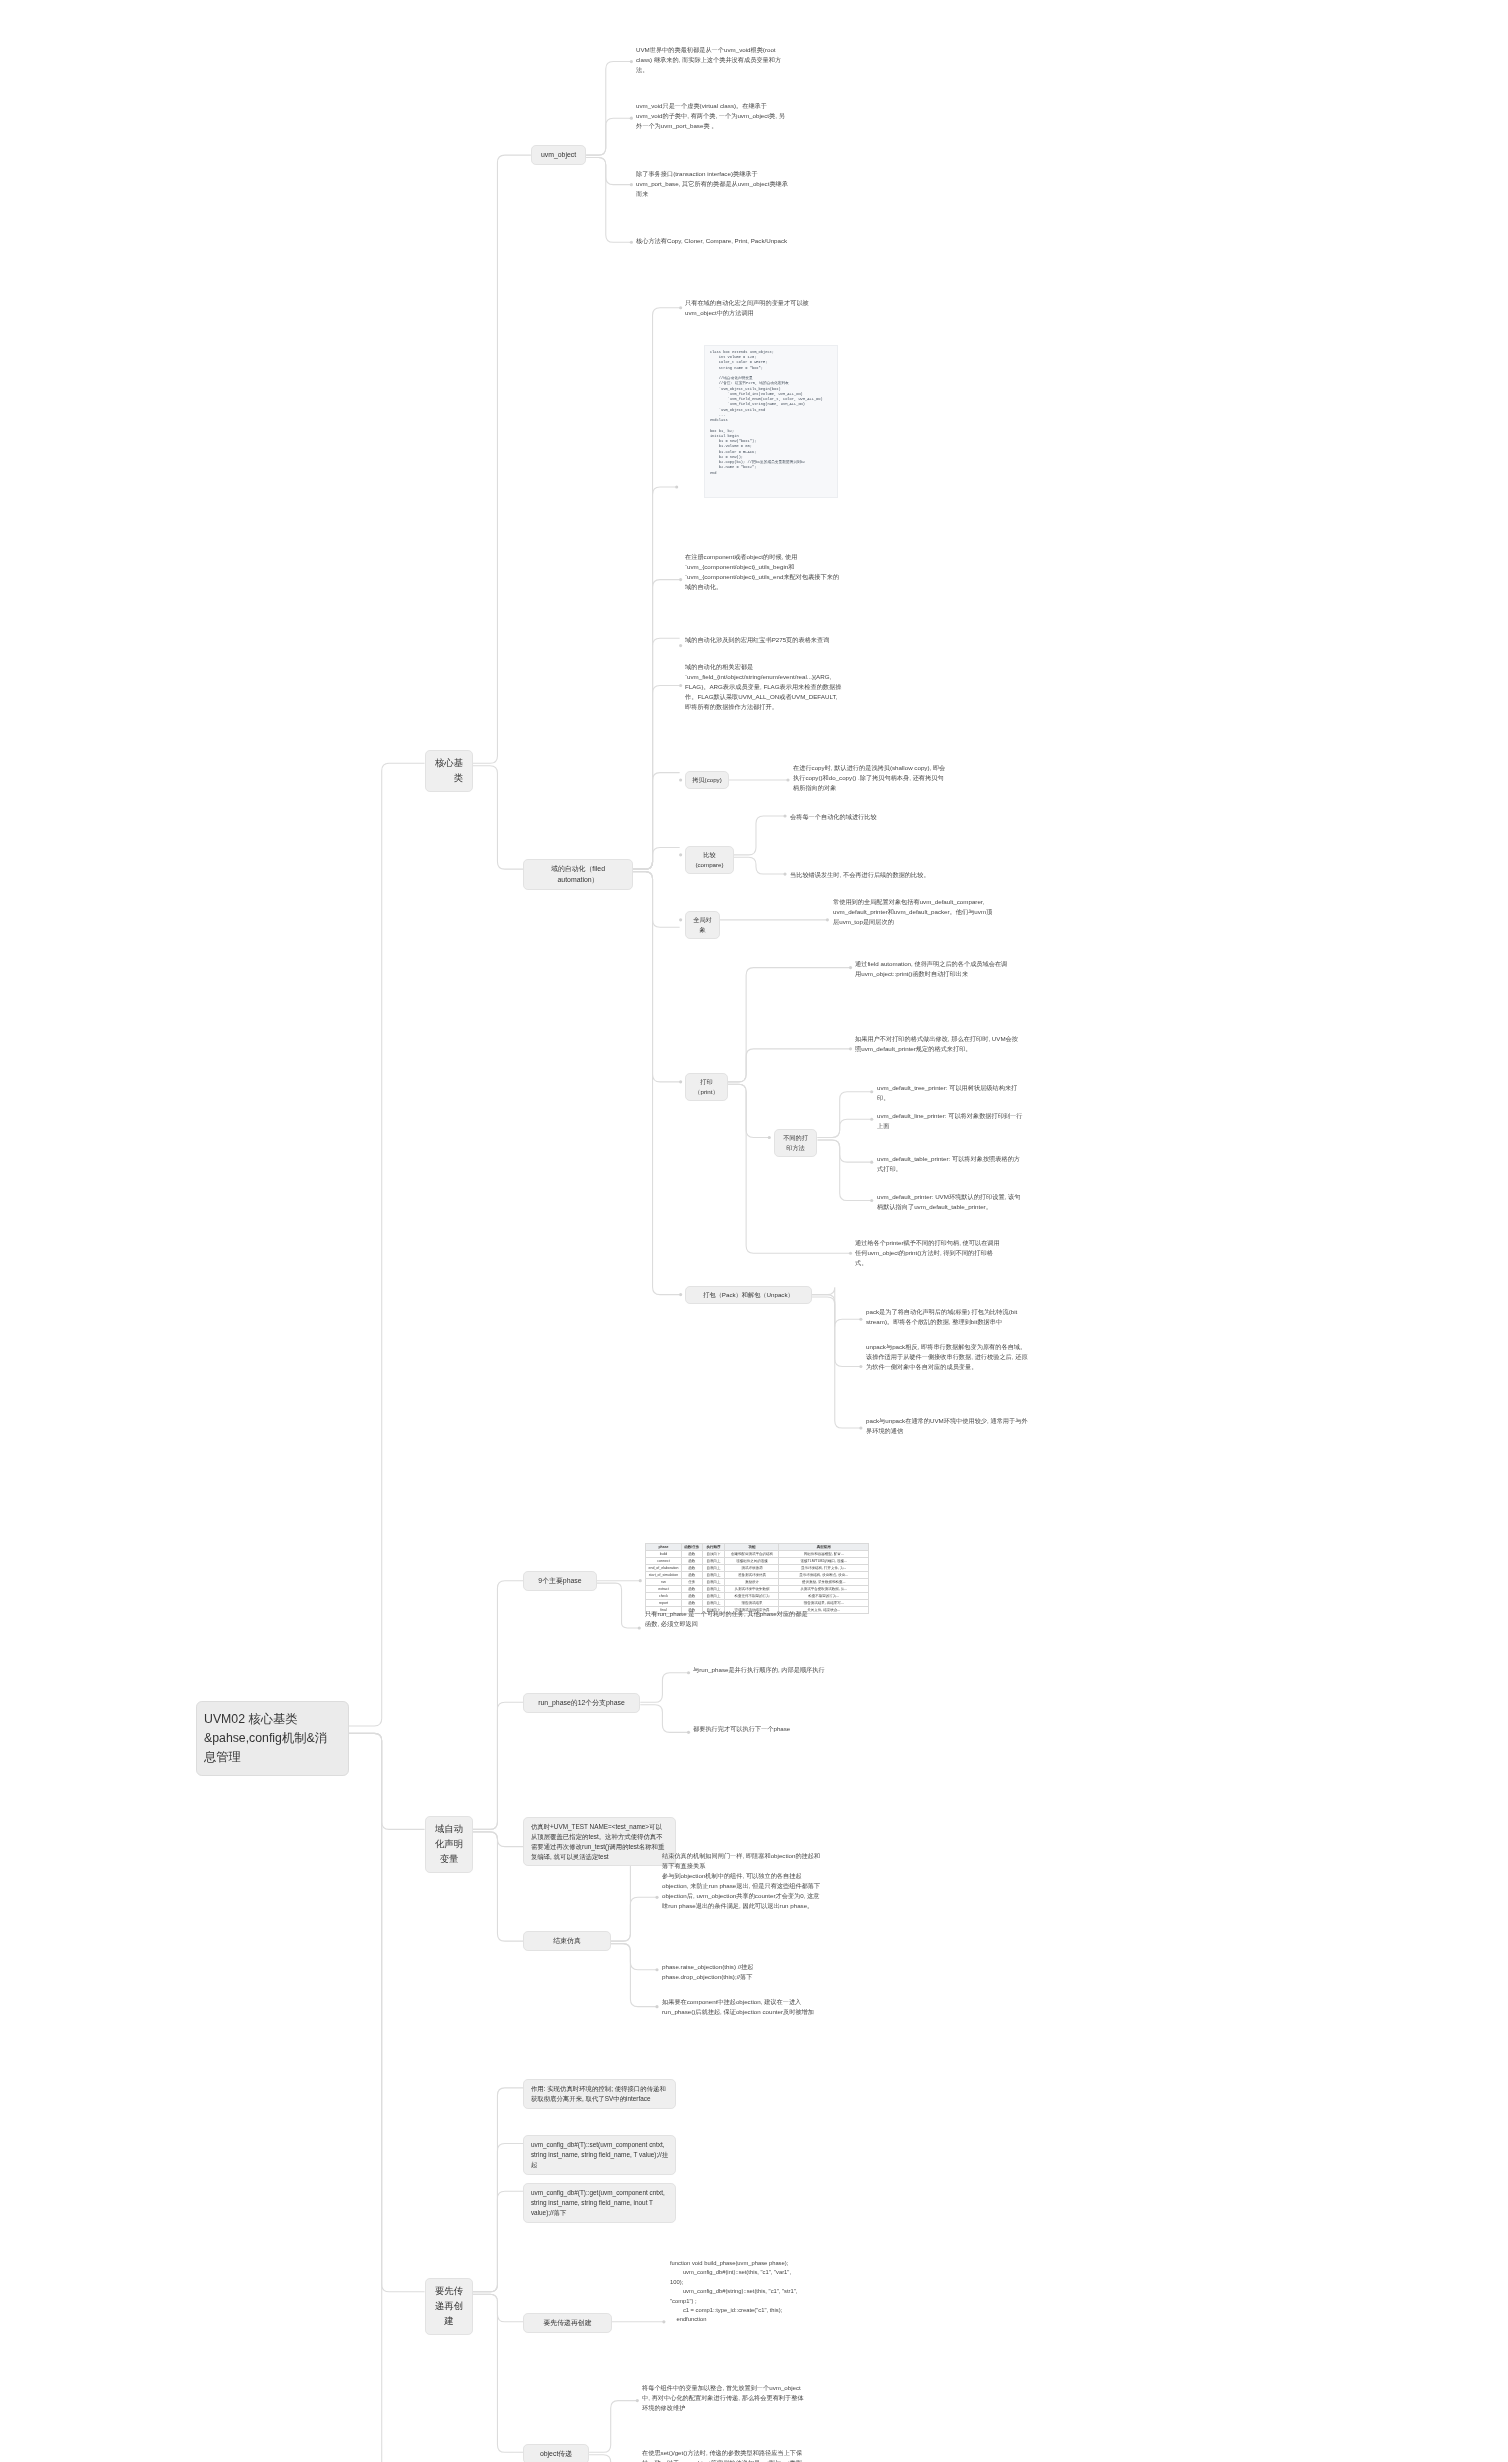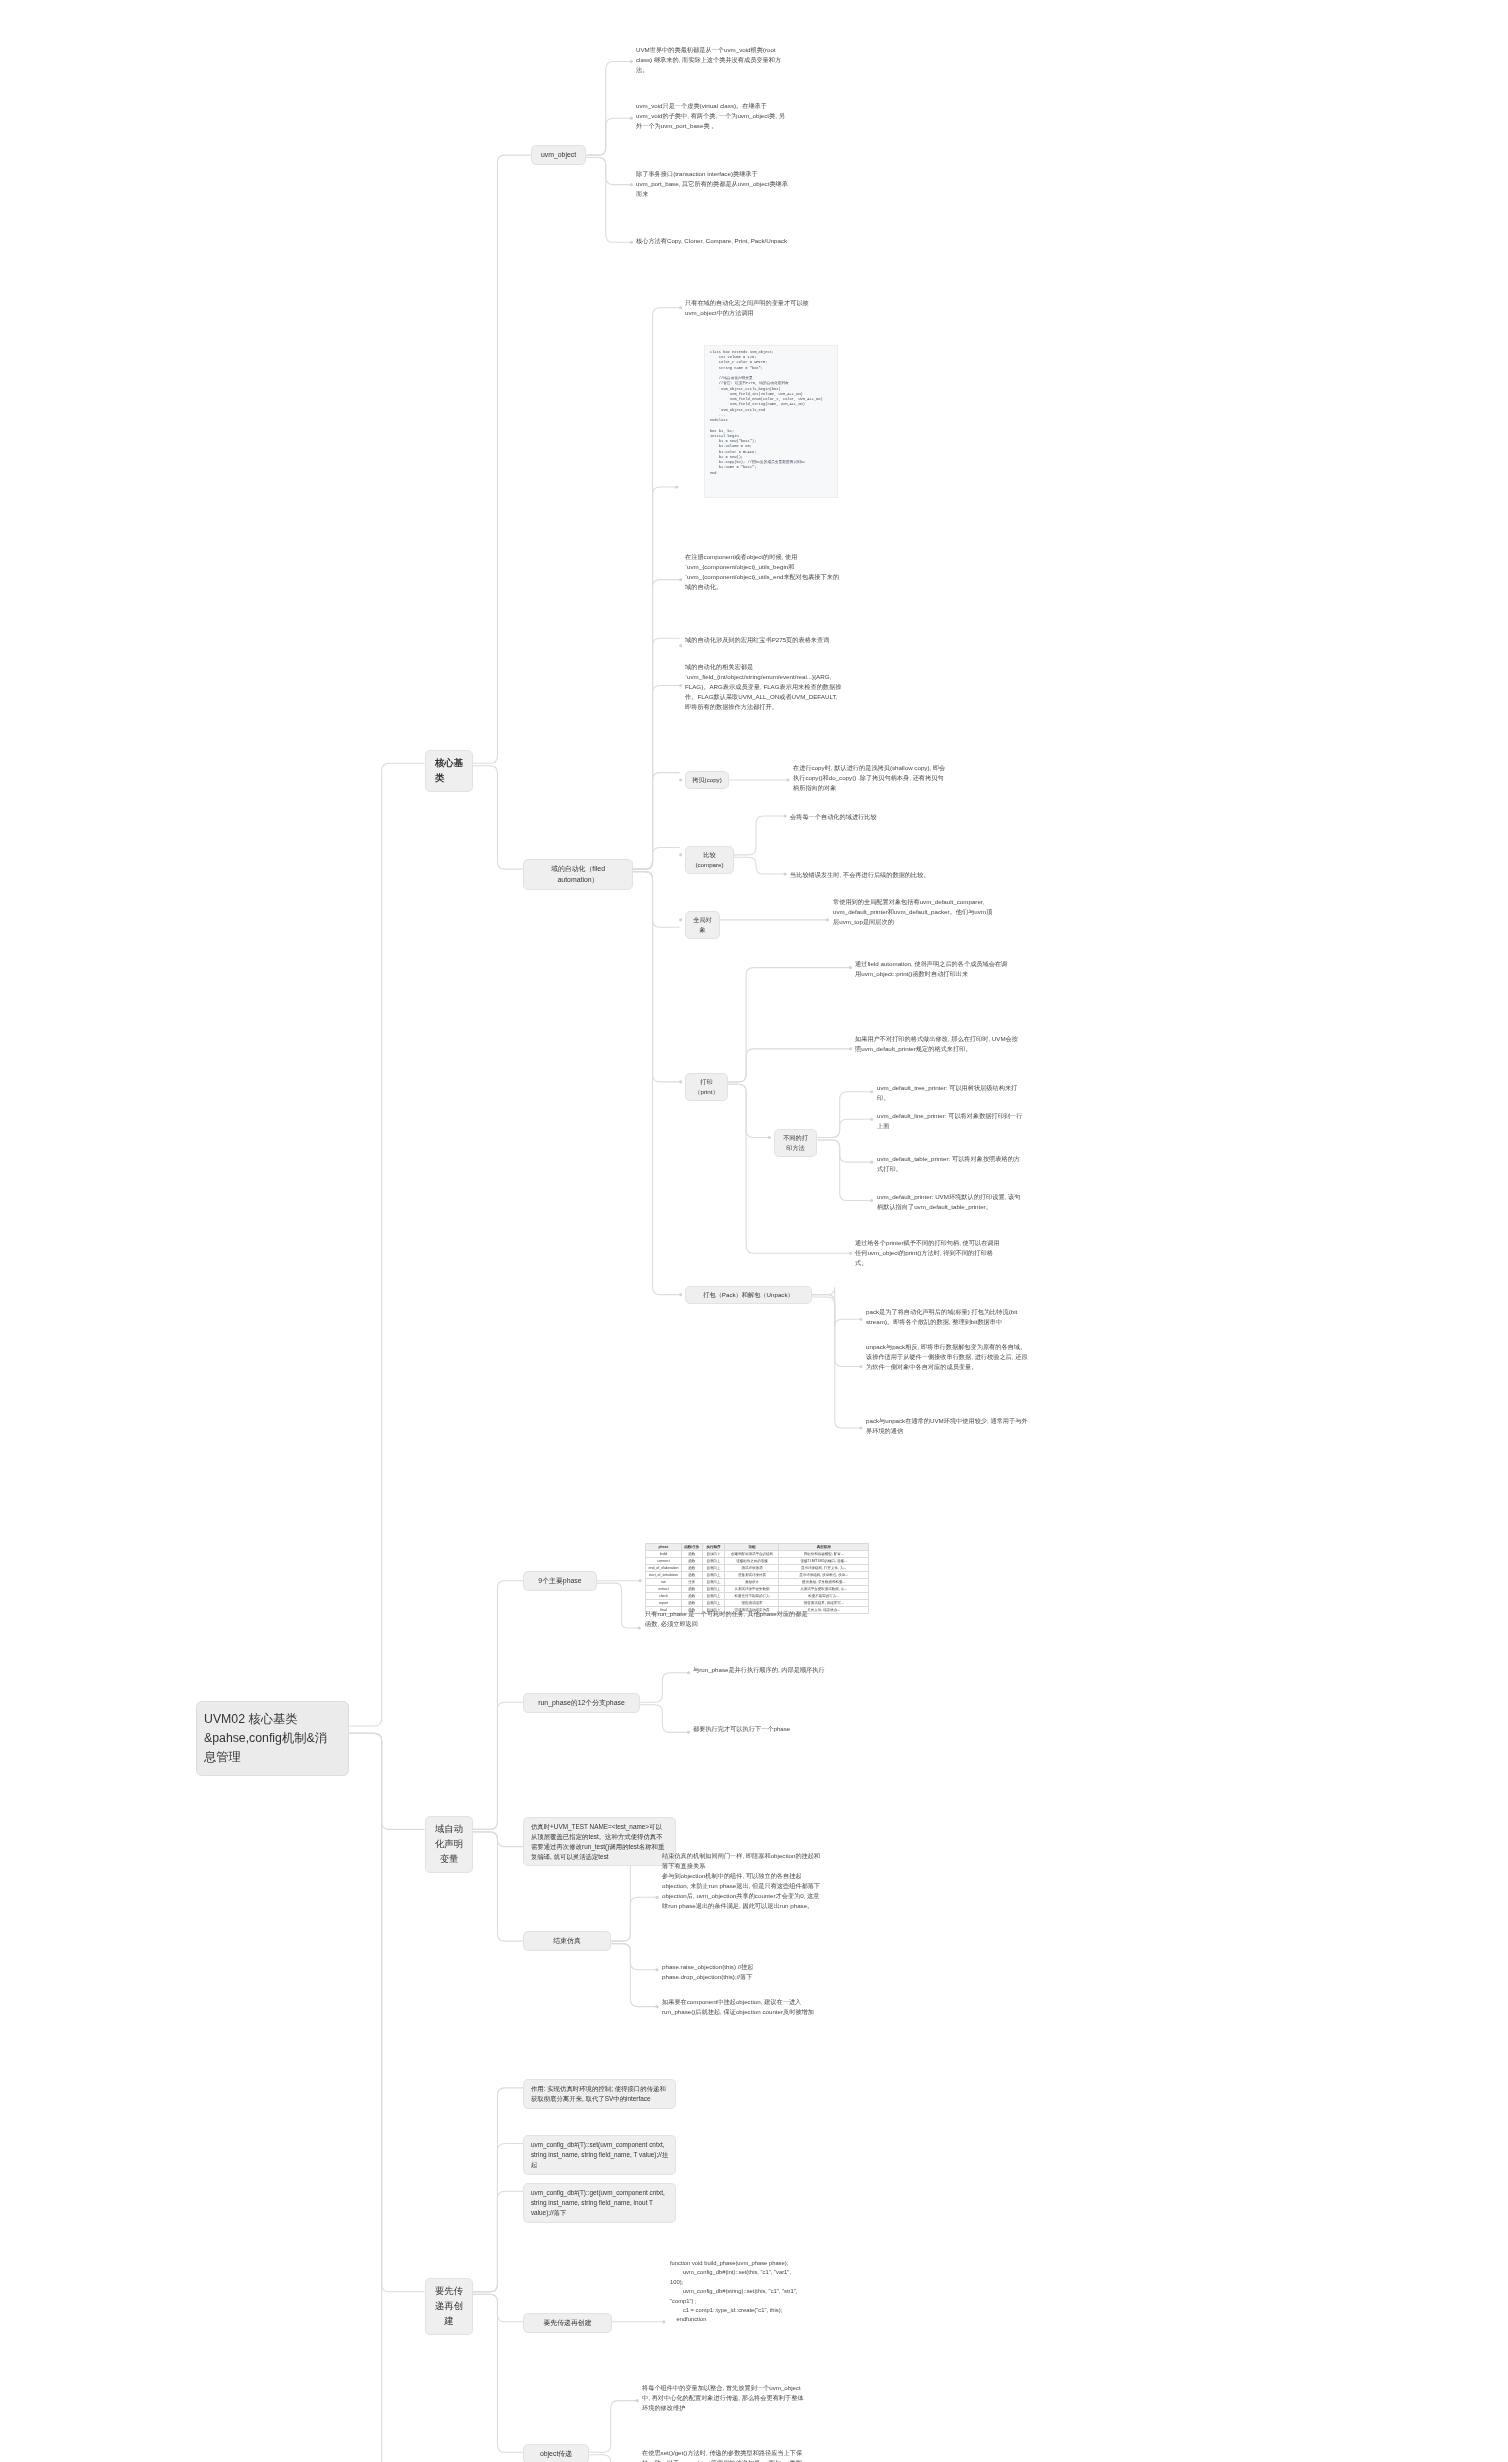--- a/index.html
+++ b/index.html
@@ -227,21 +227,21 @@
     <path d="M1196,6730 H1225 Q1240,6730 1240,6745 V6760 Q1240,6775 1255,6775 H1292"></path>
     <circle cx="1294" cy="6775" r="3.2"></circle>
     <path d="M1196,6730 H1225 Q1240,6730 1240,6745 V6855 Q1240,6870 1255,6870 H1292"></path>
     <circle cx="1294" cy="6870" r="3.2"></circle>
   </svg>
 
   <div class="node root" style="left:196px; top:1701px; width:153px;padding-left:7px;">
     <span>UVM02 核心基类&amp;pahse,config机制&amp;消息管理</span>
   </div>
 
-  <div class="node l1" style="left:425px; top:750px; width:48px; text-align:left;font-weight:bold;">
+  <div class="node l1" style="left:425px; top:750px; width:48px; text-align:right;">
     <span>核心基类</span>
   </div>
   <div class="node l1" style="left:425px; top:1816px; width:48px; text-align:center;">
     <span>域自动化声明变量</span>
   </div>
   <div class="node l1" style="left:425px; top:2278px; width:48px; text-align:center;">
     <span>要先传递再创建</span>
   </div>
 
   <div class="node l2" style="left:531px; top:145px; width:55px; text-align:center;">

